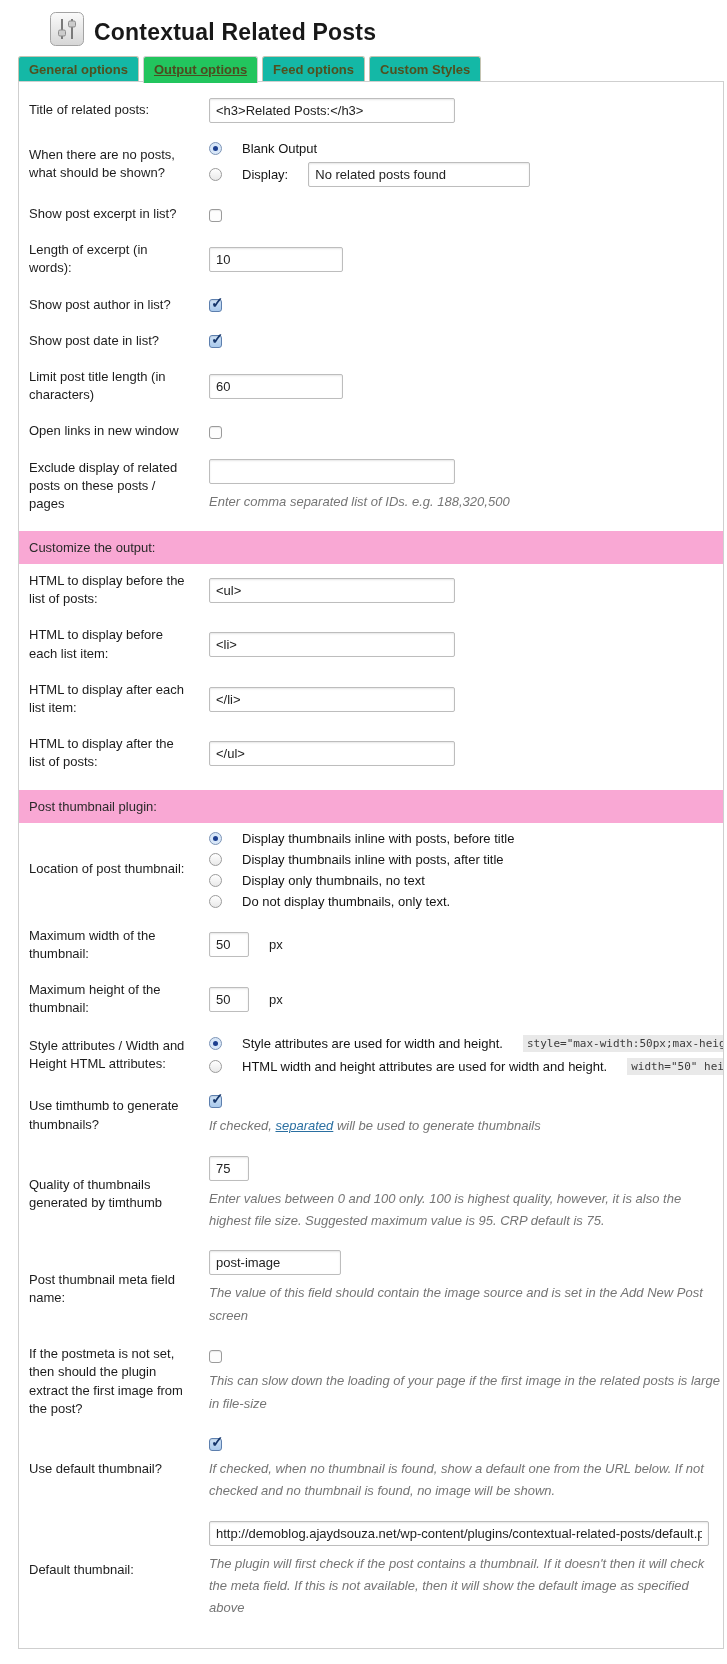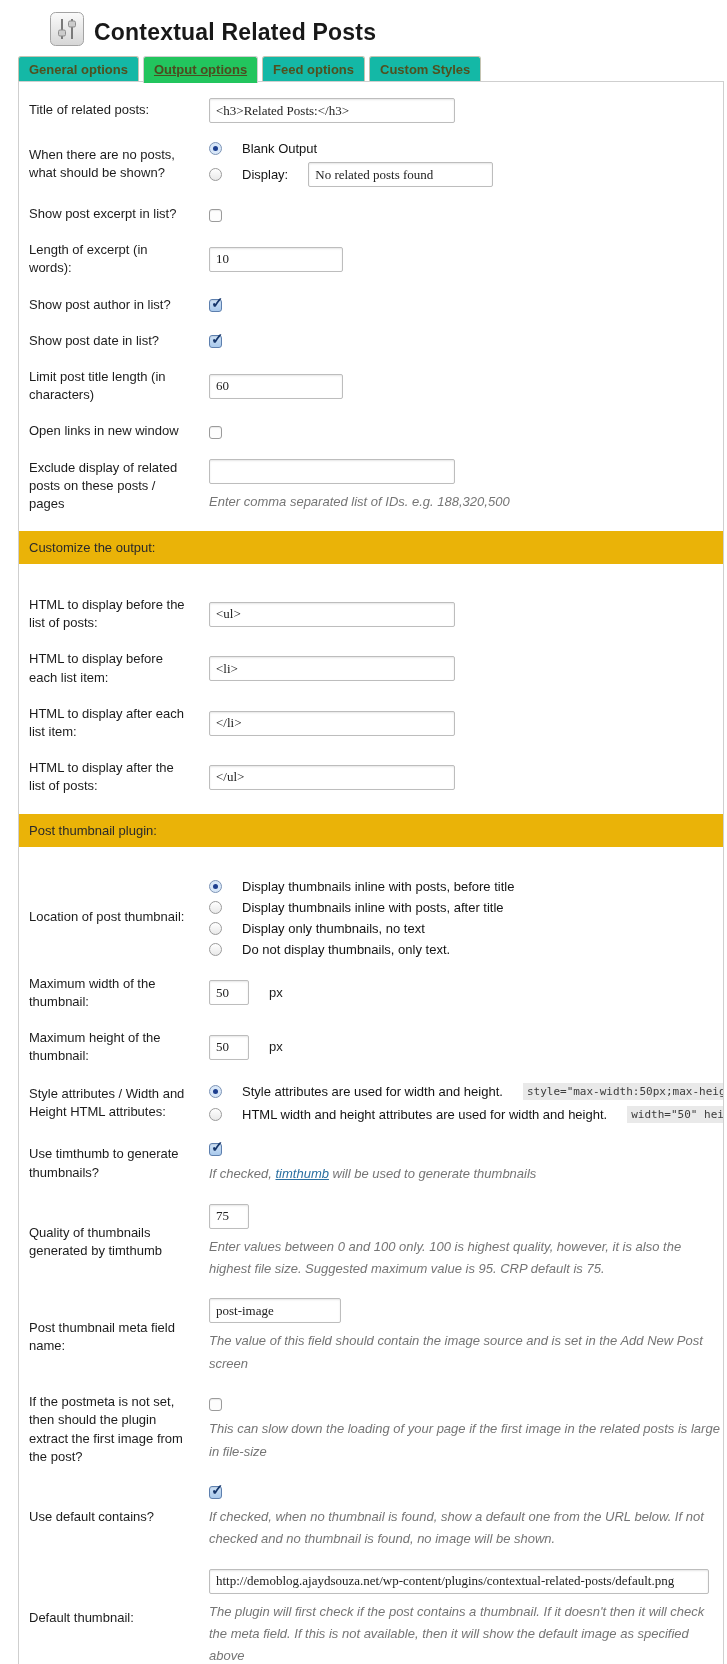--- a/index.html
+++ b/index.html
@@ -31,29 +31,29 @@
     padding:16px 0 10px; overflow:hidden;
   }
 
   .row { display:flex; align-items:center; padding:0 0 0 10px; margin-bottom:18px; }
   .row.v-center { align-items:center; }
   .lbl { width:170px; padding-right:12px; line-height:1.4; color:#1c1c1c; flex:0 0 auto; }
   .fld { flex:1 1 auto; padding-left:10px; min-width:0; }
 
   .ti {
     height:25px; border:1px solid #bdbdbd; border-radius:2px; background:#fff;
-    padding:2px 6px; font-size:13px; color:#222; font-family:Liberation Serif, serif;
+    padding:2px 6px; font-size:13px; color:#222; font-family:Liberation Sans, sans-serif;
     box-shadow: inset 0 1px 2px rgba(0,0,0,.10);
   }
-  .w-xl { width:500px; } .w-md { width:246px; } .w-disp { width:185px; }
+  .w-xl { width:500px; } .w-md { width:246px; } .w-disp { width:222px; }
   .w-sm { width:134px; } .w-post { width:132px; } .w-xs { width:40px; }
   .suffix { margin-left:20px; color:#1c1c1c; }
 
   .section-bar {
-    background:#eab308; padding:9px 10px; margin:2px 0 32px; color:#2a2a2a; font-size:13px;
+    background:#f9a8d4; padding:9px 10px; margin:2px 0 8px; color:#2a2a2a; font-size:13px;
   }
 
   
   .cb {
     position:relative; display:inline-block; width:13px; height:13px;
     border:1px solid #9b9b9b; border-radius:3px; background:#fdfdfd;
     box-shadow: inset 0 1px 1px rgba(0,0,0,.08); cursor:pointer; vertical-align:middle;
   }
   .cb.checked { border-color:#5d7fae; background:linear-gradient(#cfe2f6,#a9c9ec); }
   .cb.checked::after {
@@ -247,21 +247,21 @@
           <span>HTML width and height attributes are used for width and height.</span>
           <code class="attr-code">width="50" height="50"</code>
         </div>
       </div>
     </div>
 
     <div class="row">
       <div class="lbl">Use timthumb to generate thumbnails?</div>
       <div class="fld">
         <span class="cb checked"></span>
-        <div class="help"><span>If checked, </span><a class="lnk">timthumb</a><span> will be used to generate thumbnails</span></div>
+        <div class="help"><span>If checked, </span><a class="lnk">separated</a><span> will be used to generate thumbnails</span></div>
       </div>
     </div>
 
     <div class="row">
       <div class="lbl">Quality of thumbnails generated by timthumb</div>
       <div class="fld">
         <input class="ti w-xs" type="text" value="75" style="">
         <div class="help">Enter values between 0 and 100 only. 100 is highest quality, however, it is also the highest file size. Suggested maximum value is 95. CRP default is 75.</div>
       </div>
     </div>
@@ -276,21 +276,21 @@
 
     <div class="row">
       <div class="lbl">If the postmeta is not set, then should the plugin extract the first image from the post?</div>
       <div class="fld">
         <span class="cb"></span>
         <div class="help">This can slow down the loading of your page if the first image in the related posts is large in file-size</div>
       </div>
     </div>
 
     <div class="row">
-      <div class="lbl">Use default contains?</div>
+      <div class="lbl">Use default thumbnail?</div>
       <div class="fld">
         <span class="cb checked"></span>
         <div class="help">If checked, when no thumbnail is found, show a default one from the URL below. If not checked and no thumbnail is found, no image will be shown.</div>
       </div>
     </div>
 
     <div class="row">
       <div class="lbl">Default thumbnail:</div>
       <div class="fld">
         <input class="ti w-xl" type="text" value="http://demoblog.ajaydsouza.net/wp-content/plugins/contextual-related-posts/default.png" style="">

